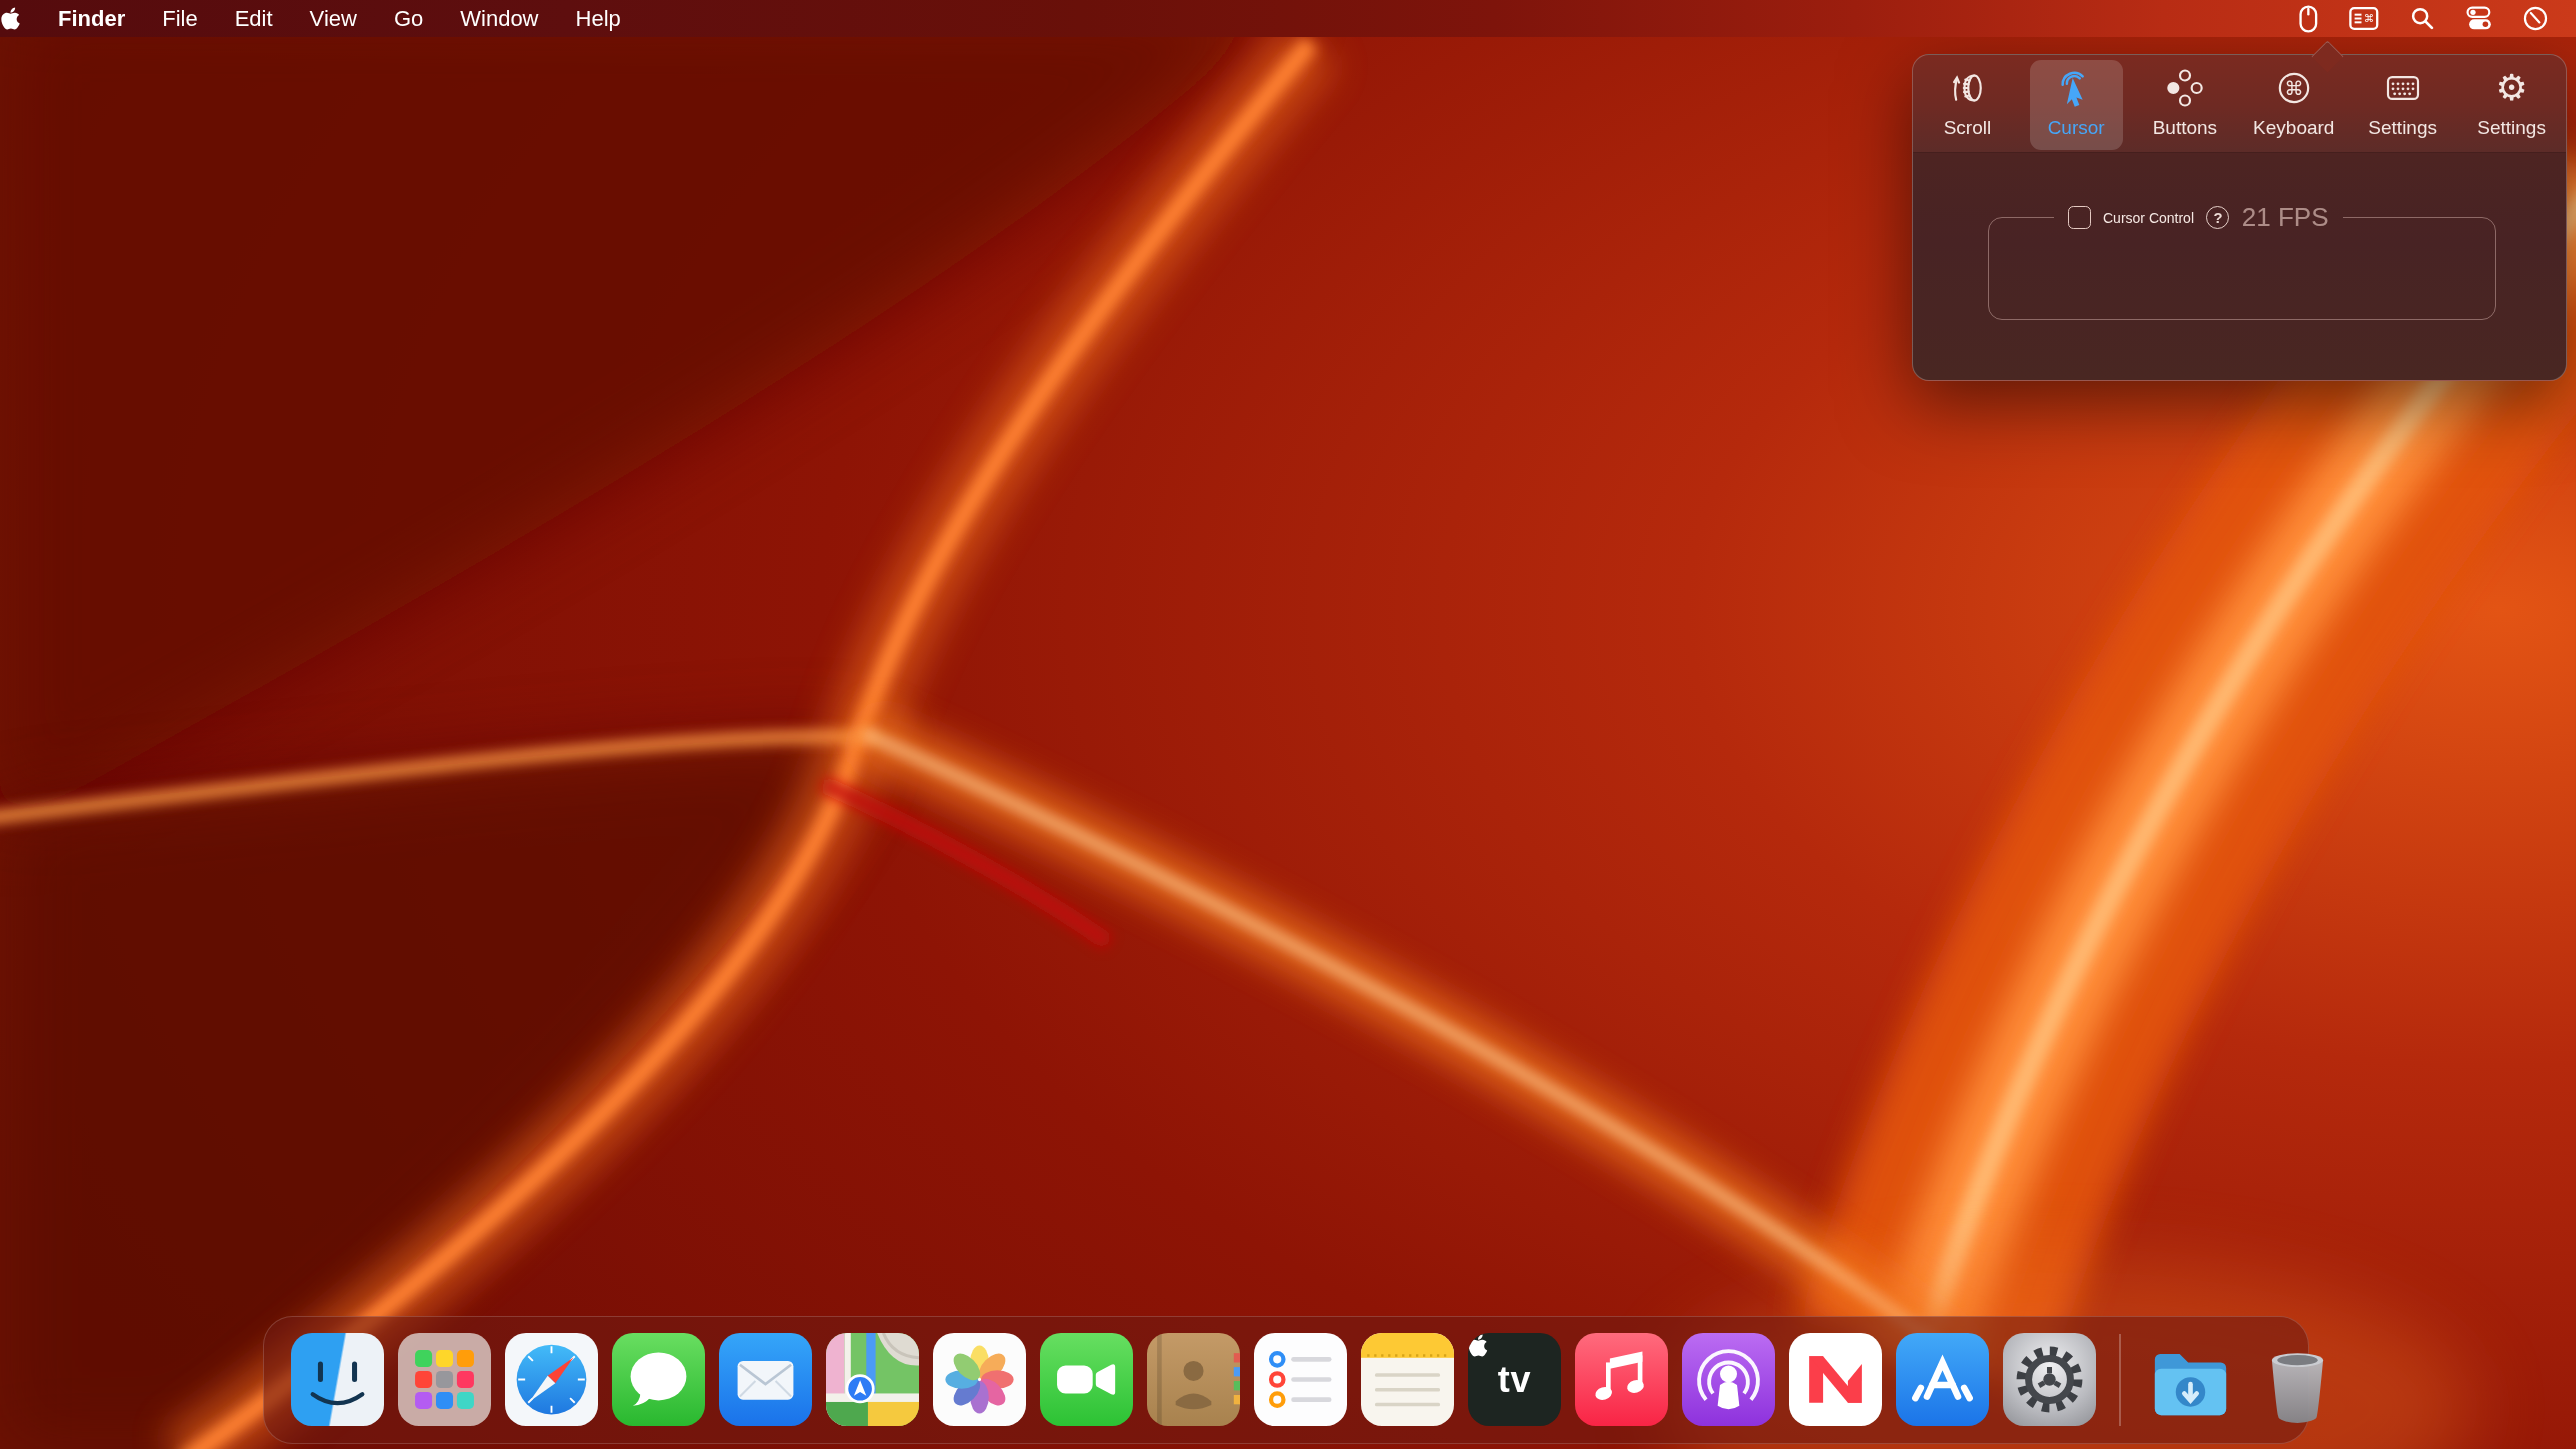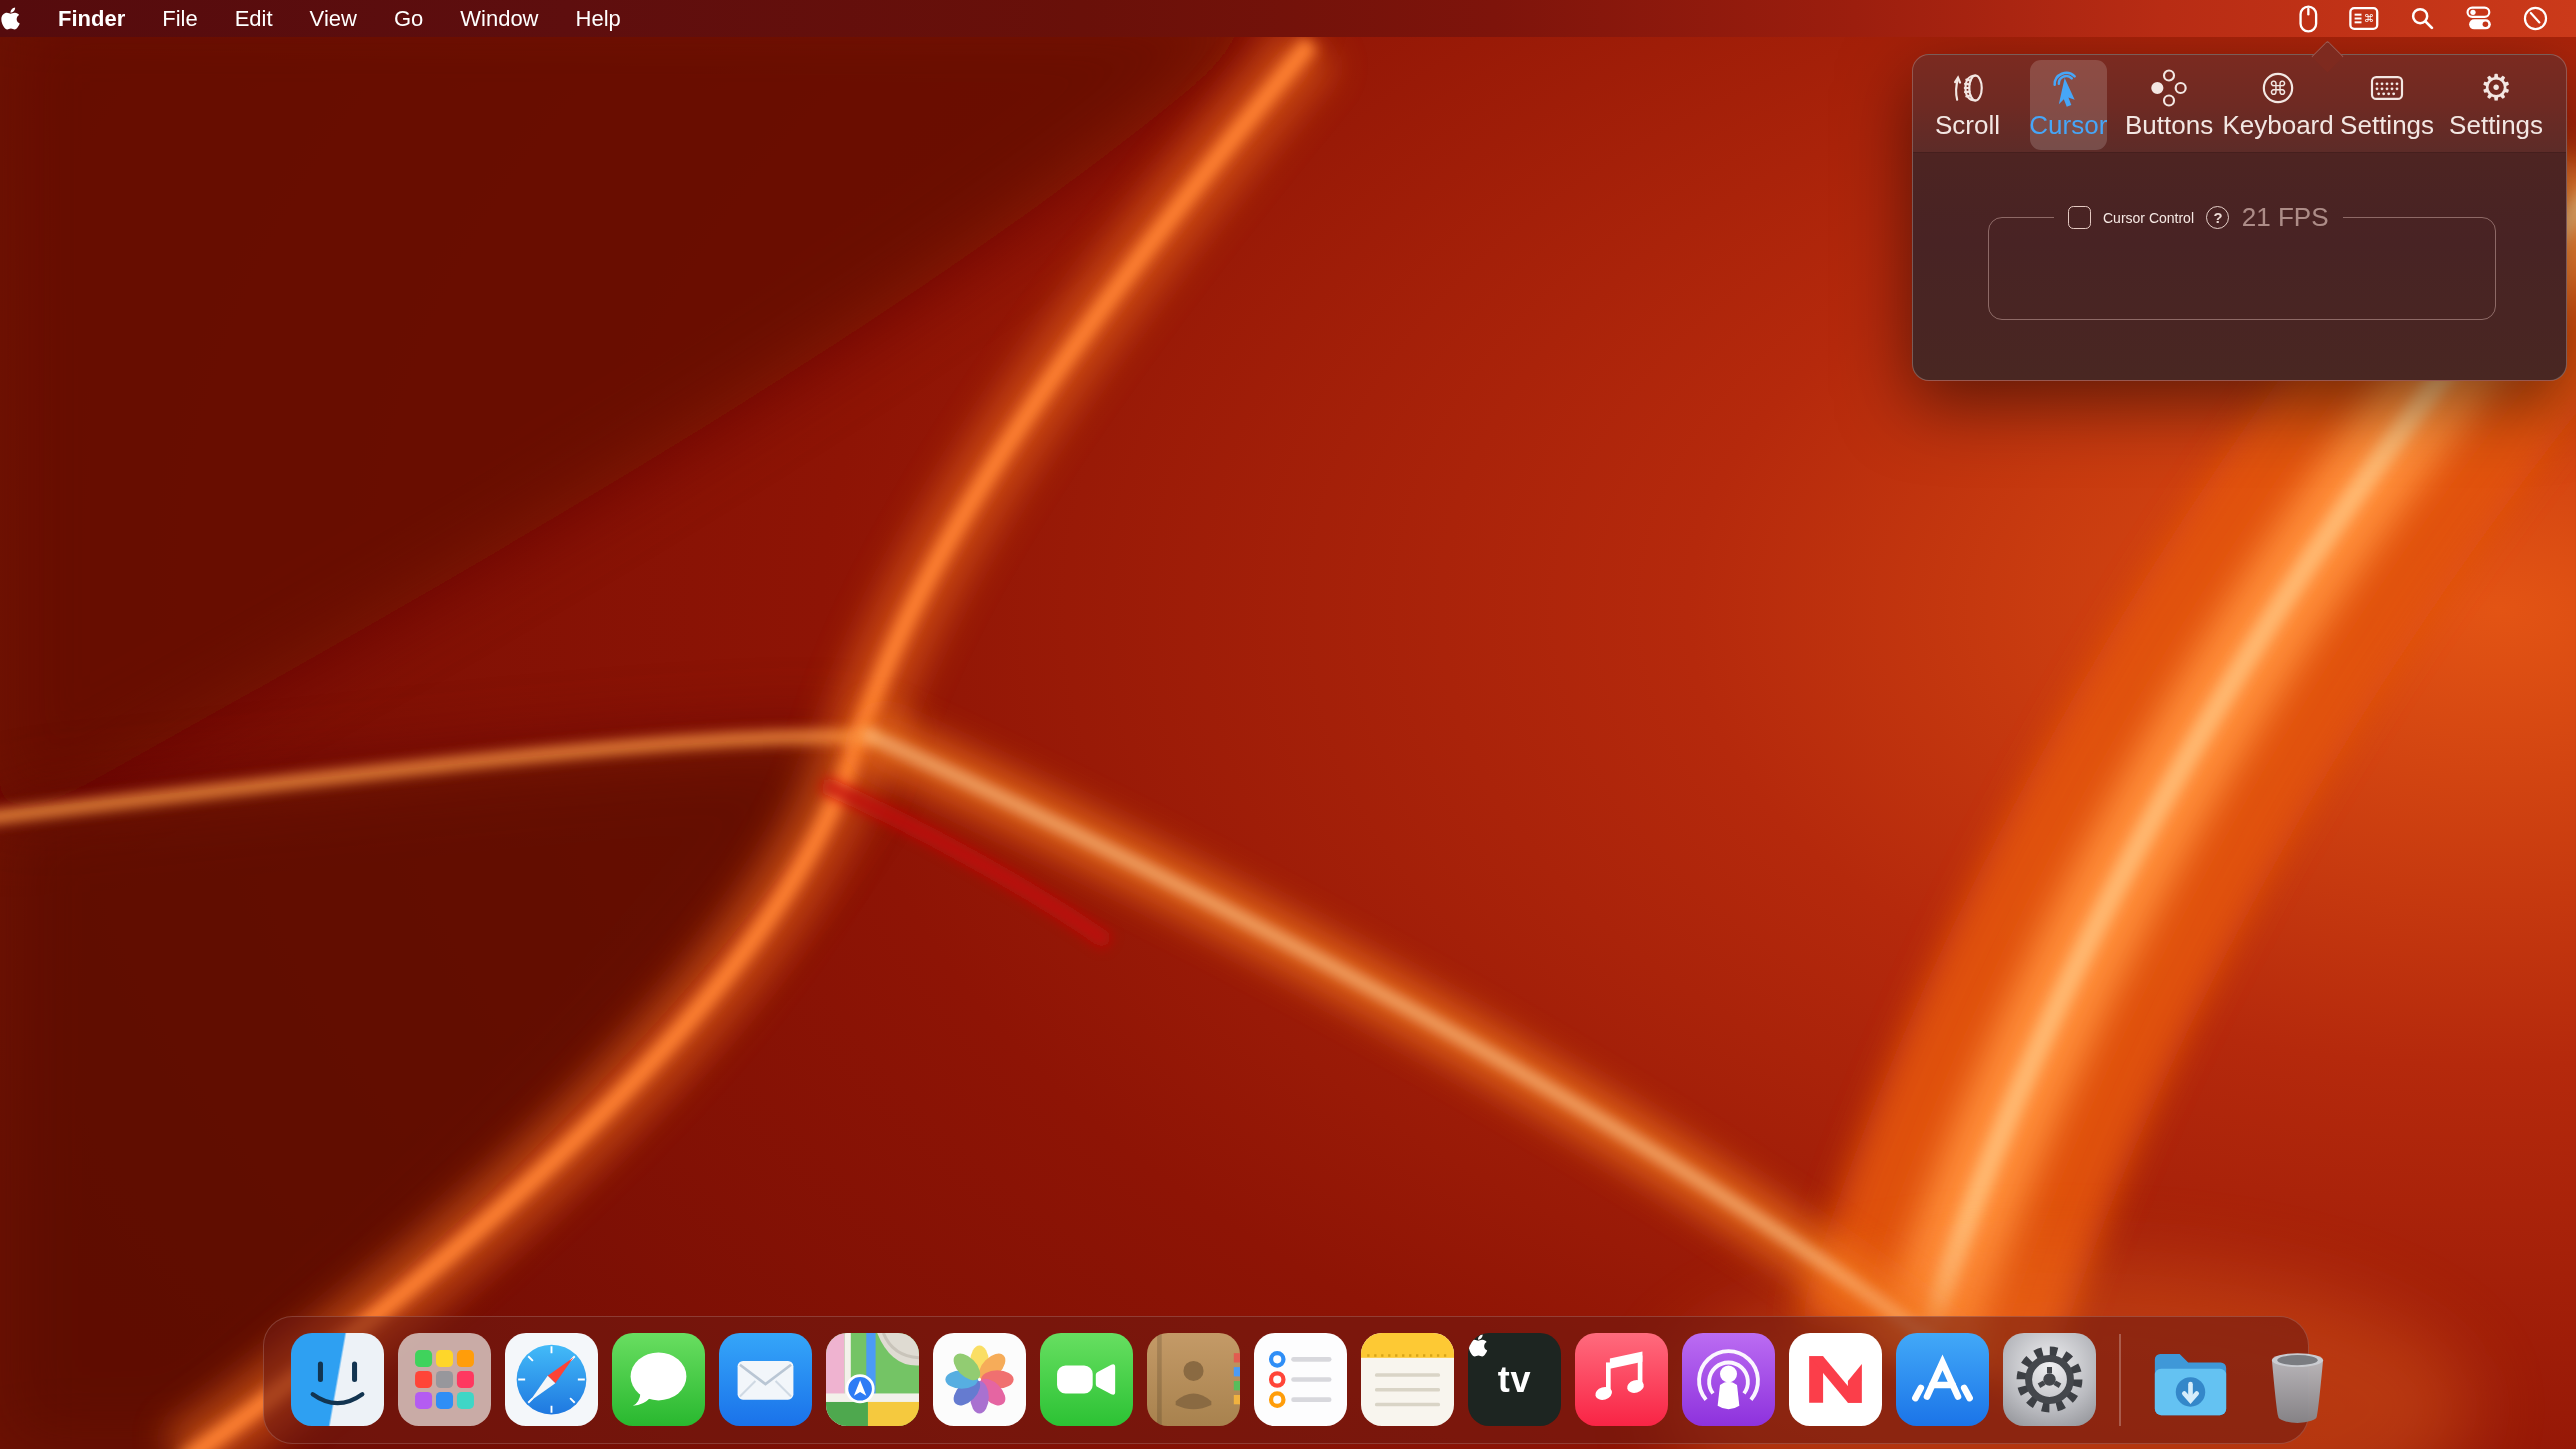--- a/index.html
+++ b/index.html
@@ -24,22 +24,22 @@
     box-shadow:0 23px 70px rgba(0,0,0,0.5);}
   #panel .arrow{position:absolute;top:-10px;left:403px;width:22px;height:22px;background:#7e2a1f;
     border-left:0.8px solid rgba(255,255,255,0.25);border-top:0.8px solid rgba(255,255,255,0.25);
     transform:rotate(45deg);border-radius:3.1px 0 0 0;}
   .panel-content-bg{position:absolute;top:97px;left:0;right:0;bottom:0;
     background:rgba(24,6,9,0.20);border-radius:0 0 17px 17px;border-top:0.8px solid rgba(0,0,0,0.12);}
   .tabs{position:absolute;top:4.7px;left:0;right:0;height:92px;display:flex;}
   .tab{width:109px;height:90px;display:flex;flex-direction:column;align-items:center;
     justify-content:flex-start;padding-top:7.8px;box-sizing:border-box;border-radius:11px;cursor:default;}
   .tab .ticon{height:42px;display:flex;align-items:center;justify-content:center;}
-  .tab .tlabel{font-size:26px;color:#f3e7e3;margin-top:1px;}
-  .tab.sel{background:rgba(255,255,255,0.16);margin:0 7.8px;width:77px;}
+  .tab .tlabel{font-size:19px;color:#f3e7e3;margin-top:8px;}
+  .tab.sel{background:rgba(255,255,255,0.16);margin:0 7.8px;width:93px;}
   .tab.sel .tlabel{color:#46a6f8;}
   .gearglyph{font-size:36px;color:#f3e7e3;line-height:36px;font-family:"DejaVu Sans",sans-serif;}
   
   fieldset.group{position:absolute;left:75px;width:508px;top:147px;height:118px;margin:0;
     border:1.6px solid rgba(255,222,212,0.38);border-radius:14px;box-sizing:border-box;padding:0;}
   legend.group-legend{display:flex;align-items:center;gap:12.4px;margin-left:65px;padding:0 14px;}
   .cbx{width:22.6px;height:22.6px;border:1.9px solid rgba(255,230,222,0.85);border-radius:5.4px;
     box-sizing:border-box;background:transparent;}
   .cclabel{font-size:14px;color:#f6e9e4;}
   .help{width:23px;height:23px;border:1.9px solid rgba(255,236,228,0.85);border-radius:50%;

